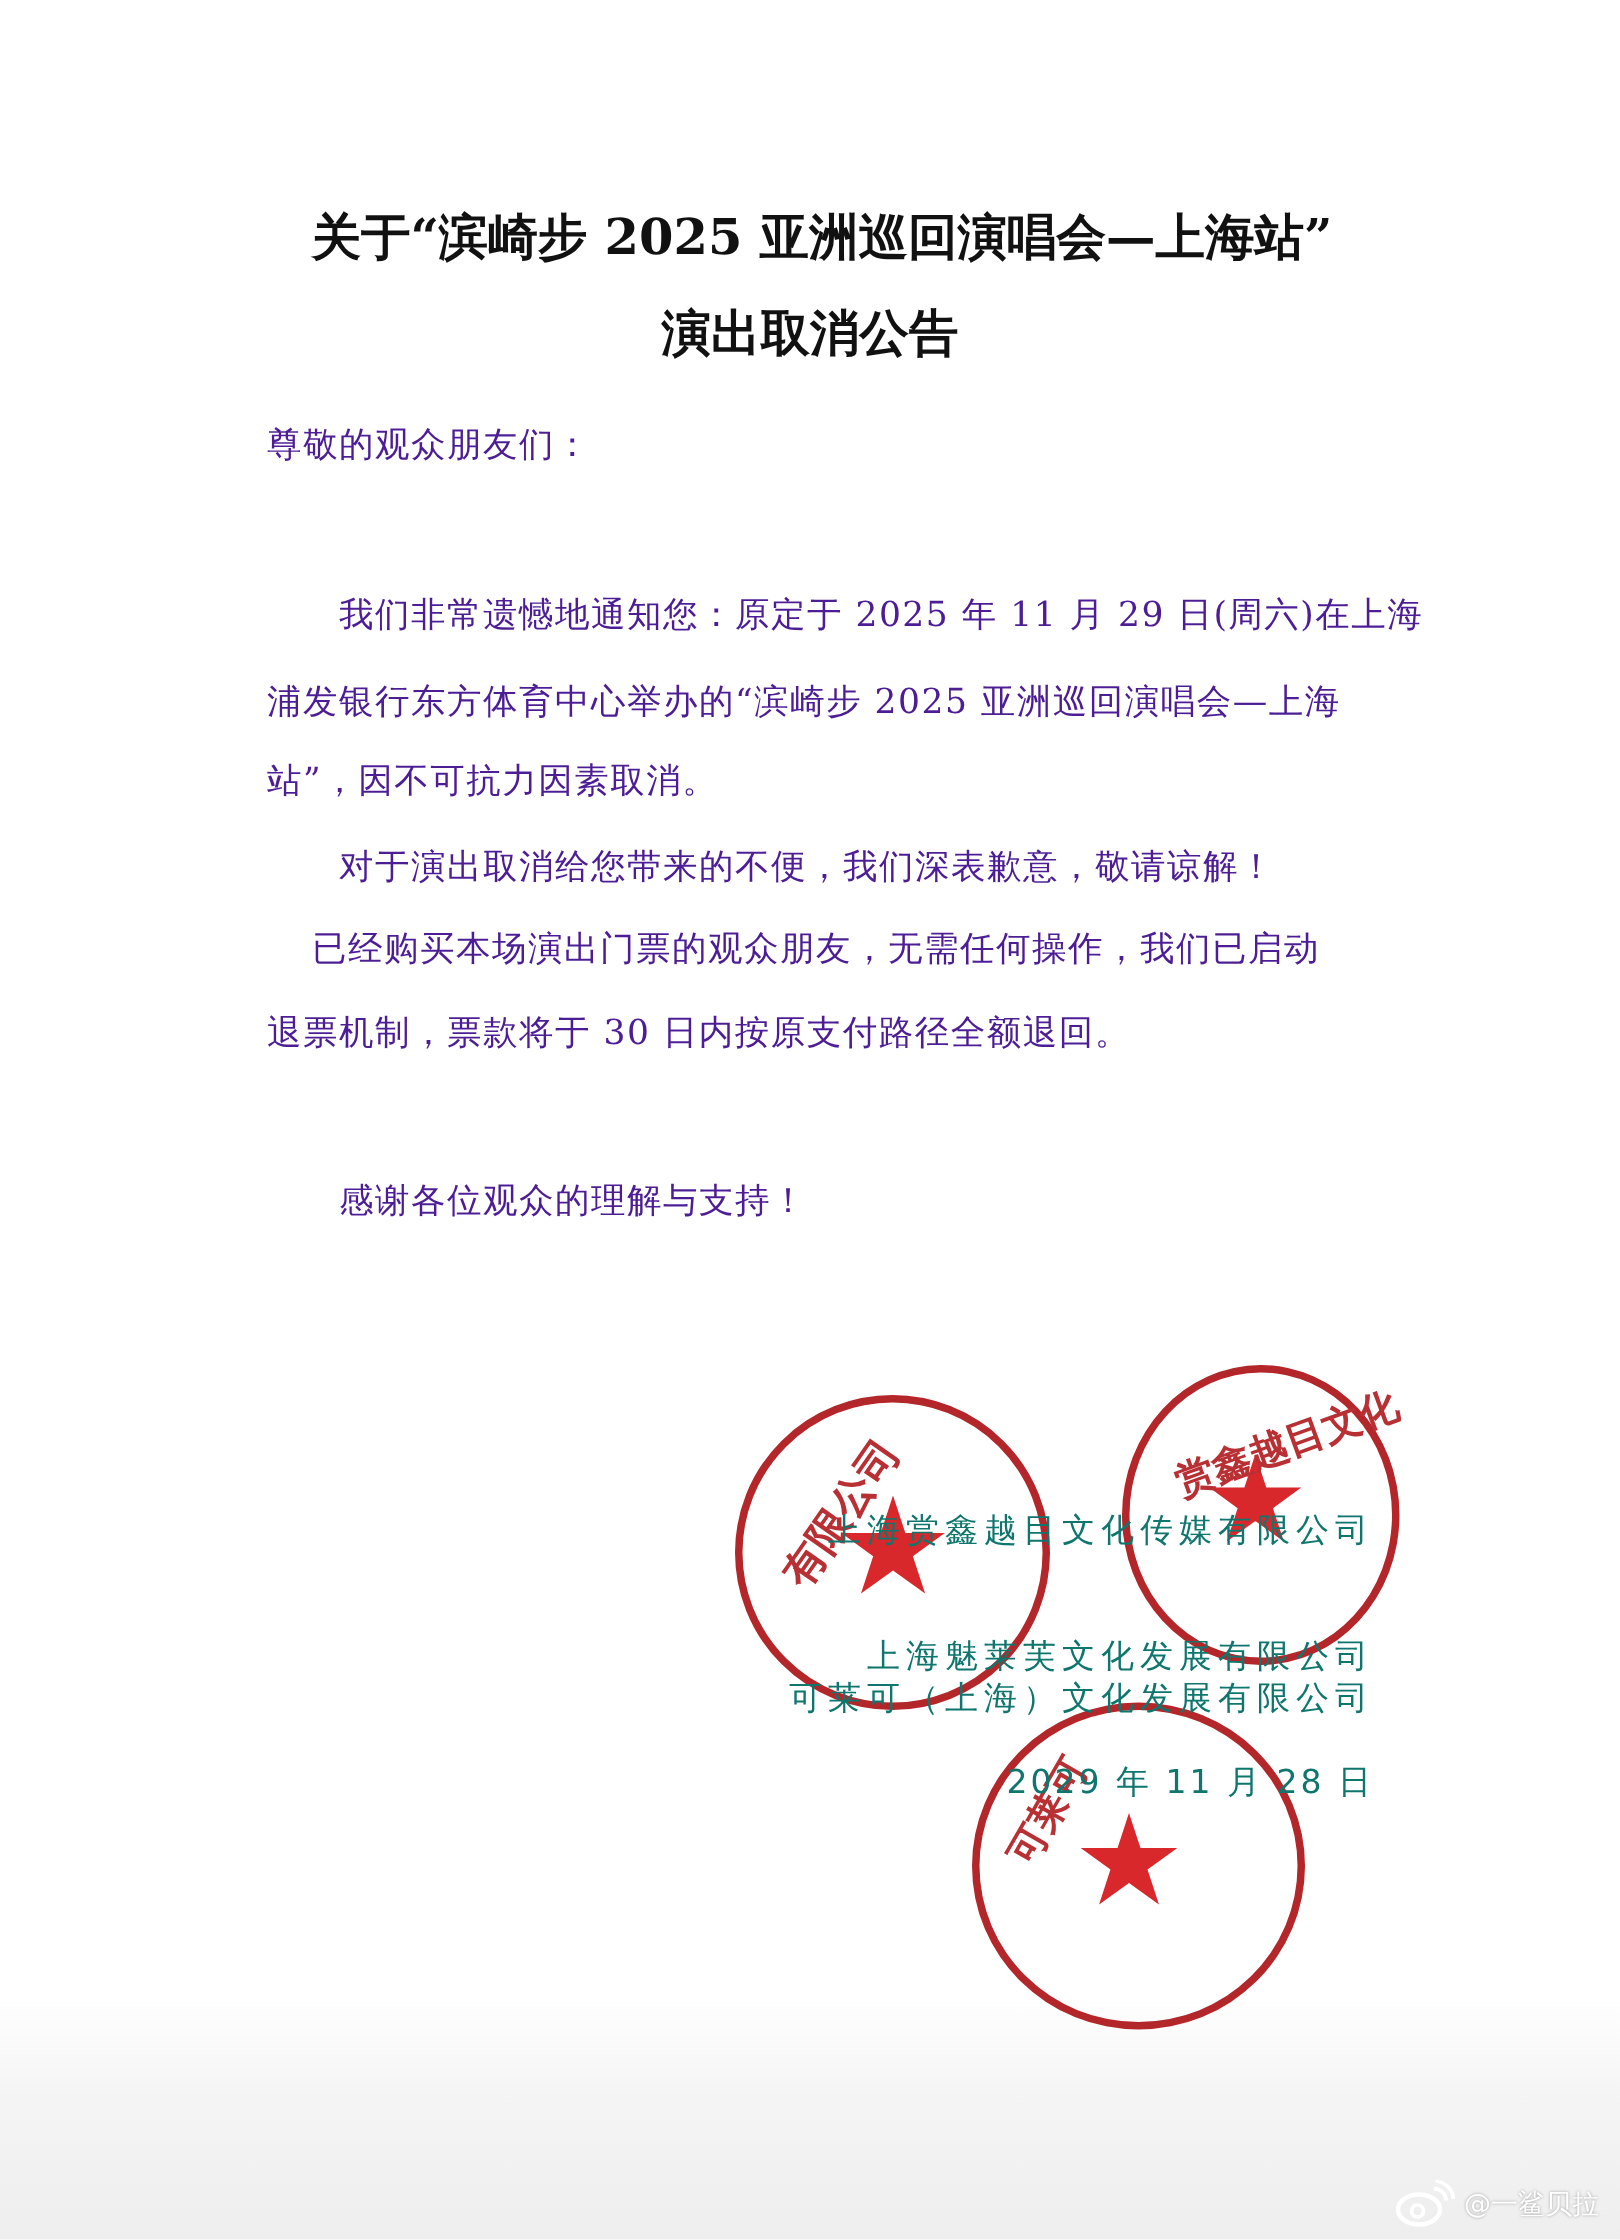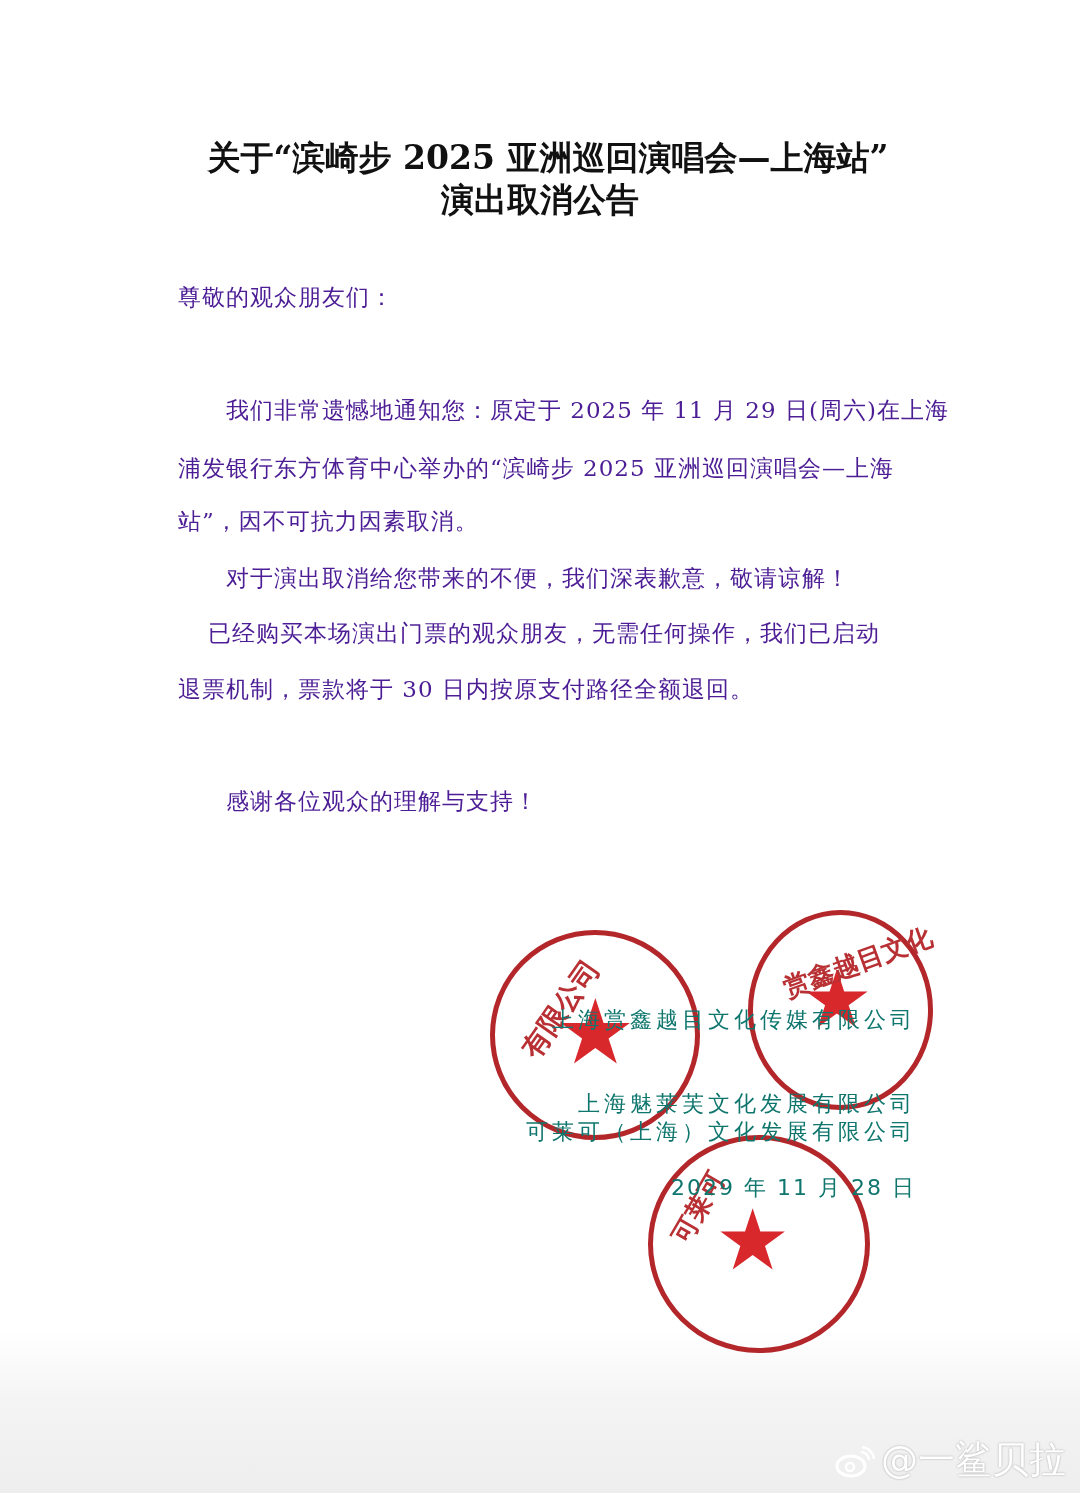--- a/index.html
+++ b/index.html
@@ -8,21 +8,21 @@
       background: linear-gradient(to bottom, #ffffff 0px, #ffffff 1330px, #f4f4f4 1400px, #eeeeee 1493px);
       font-family: "DejaVu Serif", "Liberation Serif", serif;
       color: #1a1a1a;
     }
     .title {
       position: absolute; left: 0; width: 1080px; text-align: center;
       font-family: "DejaVu Serif", serif; font-weight: bold;
       font-size: 33px; color: #111; letter-spacing: 0px;
     }
     .title.t1 { top: 136px; left: 8px; }
-    .title.t2 { top: 178px; }
+    .title.t2 { top: 200px; }
     .para {
       position: absolute; font-size: 23px; line-height: 58px; color: #4c1d95;
       letter-spacing: 1px; white-space: nowrap;
     }
     .indent { padding-left: 48px; }
     .stamp {
       position: absolute; border-radius: 50%;
       border: 5px solid #b3262a; box-sizing: border-box;
     }
     .stamp .star {
@@ -32,21 +32,21 @@
     .stamp-text {
       position: absolute; color: #b83033; font-family: "DejaVu Sans", sans-serif;
       font-size: 30px; font-weight: bold; white-space: nowrap;
     }
     .sig {
       position: absolute; right: 164px; text-align: right; font-size: 22px;
       color: #0f766e; white-space: nowrap; letter-spacing: 4px;
     }
     .watermark {
       position: absolute; right: 14px; bottom: 8px; display: flex; align-items: center;
-      color: #ffffff; font-family: "DejaVu Sans", sans-serif; font-size: 37px;
+      color: #ffffff; font-family: "DejaVu Sans", sans-serif; font-size: 18px;
       text-shadow: 0 0 2px rgba(0,0,0,0.35);
       justify-content: flex-end;
     }
     .weibo-icon {
       width: 40px; height: 32px; margin-right: 6px; position: relative;
     }
   </style>
 </head>
 <body>
 

